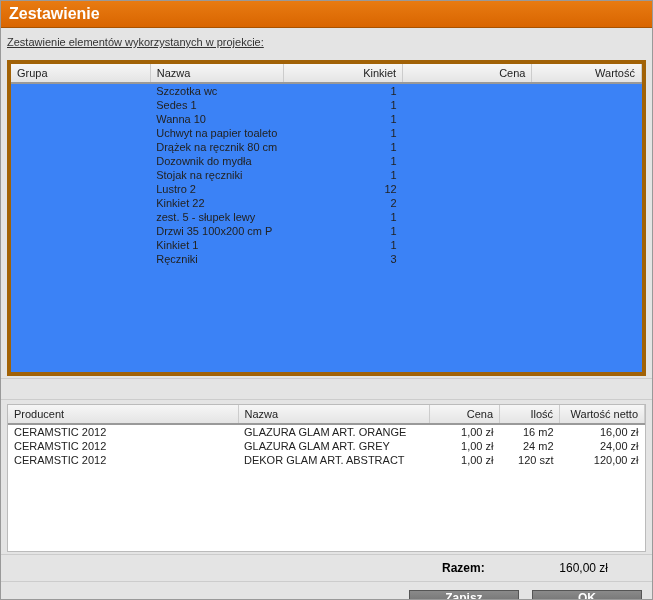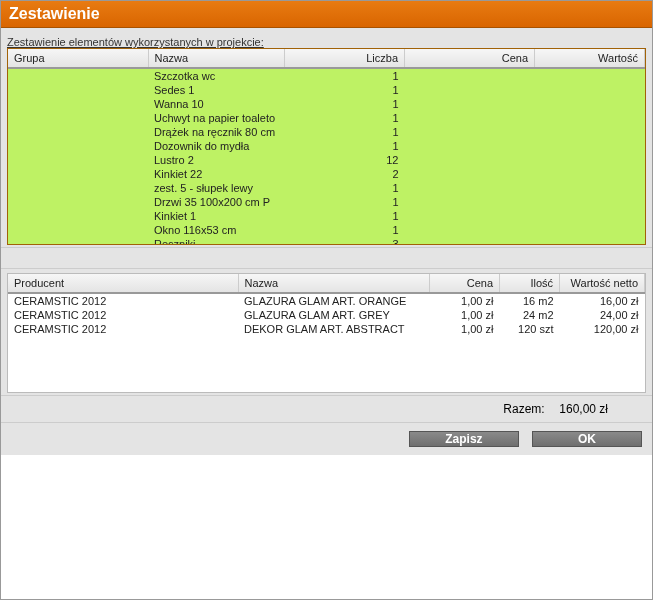--- a/index.html
+++ b/index.html
@@ -21,32 +21,32 @@
     border-bottom: 1px solid #a85200;
   }
   .section {
     background: #e4e4e4;
     padding: 4px 6px 2px 6px;
   }
   .section-title {
     color: #333;
     text-decoration: underline;
     font-size: 11px;
-    padding: 4px 0 0 0;
+    padding: 4px 0 12px 0;
   }
   .table1-wrap {
-    border: 1px solid #a16207;
-    background: #bef264;
-    height: 197px;
+    border: 4px solid #a16207;
+    background: #3b82f6;
+    height: 316px;
     overflow: hidden;
   }
   .table2-wrap {
     border: 1px solid #bbb;
     background: #fff;
-    height: 120px;
+    height: 148px;
     overflow: hidden;
   }
   table {
     width: 100%;
     border-collapse: collapse;
     font-size: 11px;
   }
   thead th {
     background: linear-gradient(to bottom, #f6f6f6, #e4e4e4);
     border-right: 1px solid #ccc;
@@ -79,21 +79,21 @@
     border-bottom: 1px solid #ccc;
     height: 22px;
   }
   .summary-bar {
     background: #e4e4e4;
     border-top: 1px solid #ccc;
     padding: 6px 44px 6px 6px;
     text-align: right;
     font-size: 12px;
   }
-  .summary-bar .label { font-weight: normal; }
+  .summary-bar .label { font-weight: bold; margin-right: 60px; }
   .summary-bar .value { display: inline-block; min-width: 60px; }
   .button-bar {
     background: #e4e4e4;
     border-top: 1px solid #ccc;
     padding: 8px 10px;
     text-align: right;
   }
   .btn {
     display: inline-block;
     width: 110px;
@@ -116,21 +116,21 @@
 </div>
 
 <div class="section">
   <div class="section-title">Zestawienie elementów wykorzystanych w projekcie:</div>
   <div class="table1-wrap">
     <table>
       <thead>
         <tr>
           <th class="t1-col-grupa">Grupa</th>
           <th class="t1-col-nazwa">Nazwa</th>
-          <th class="t1-col-liczba">Liczba</th>
+          <th class="t1-col-liczba">Kinkiet</th>
           <th class="t1-col-cena">Cena</th>
           <th class="t1-col-wartosc">Wartość</th>
         </tr>
       </thead>
       <tbody id="t1-body">
           <tr>
             <td class="t1-col-grupa"></td>
             <td class="t1-col-nazwa">Szczotka wc</td>
             <td class="t1-col-liczba">1</td>
             <td class="t1-col-cena"></td>
@@ -166,20 +166,27 @@
           </tr>
           <tr>
             <td class="t1-col-grupa"></td>
             <td class="t1-col-nazwa">Dozownik do mydła</td>
             <td class="t1-col-liczba">1</td>
             <td class="t1-col-cena"></td>
             <td class="t1-col-wartosc"></td>
           </tr>
           <tr>
             <td class="t1-col-grupa"></td>
+            <td class="t1-col-nazwa">Stojak na ręczniki</td>
+            <td class="t1-col-liczba">1</td>
+            <td class="t1-col-cena"></td>
+            <td class="t1-col-wartosc"></td>
+          </tr>
+          <tr>
+            <td class="t1-col-grupa"></td>
             <td class="t1-col-nazwa">Lustro 2</td>
             <td class="t1-col-liczba">12</td>
             <td class="t1-col-cena"></td>
             <td class="t1-col-wartosc"></td>
           </tr>
           <tr>
             <td class="t1-col-grupa"></td>
             <td class="t1-col-nazwa"> Kinkiet 22</td>
             <td class="t1-col-liczba">2</td>
             <td class="t1-col-cena"></td>
@@ -195,27 +202,20 @@
           <tr>
             <td class="t1-col-grupa"></td>
             <td class="t1-col-nazwa">Drzwi 35 100x200 cm P</td>
             <td class="t1-col-liczba">1</td>
             <td class="t1-col-cena"></td>
             <td class="t1-col-wartosc"></td>
           </tr>
           <tr>
             <td class="t1-col-grupa"></td>
             <td class="t1-col-nazwa"> Kinkiet 1</td>
-            <td class="t1-col-liczba">1</td>
-            <td class="t1-col-cena"></td>
-            <td class="t1-col-wartosc"></td>
-          </tr>
-          <tr>
-            <td class="t1-col-grupa"></td>
-            <td class="t1-col-nazwa"> Okno 116x53 cm</td>
             <td class="t1-col-liczba">1</td>
             <td class="t1-col-cena"></td>
             <td class="t1-col-wartosc"></td>
           </tr>
           <tr>
             <td class="t1-col-grupa"></td>
             <td class="t1-col-nazwa">Ręczniki</td>
             <td class="t1-col-liczba">3</td>
             <td class="t1-col-cena"></td>
             <td class="t1-col-wartosc"></td>

